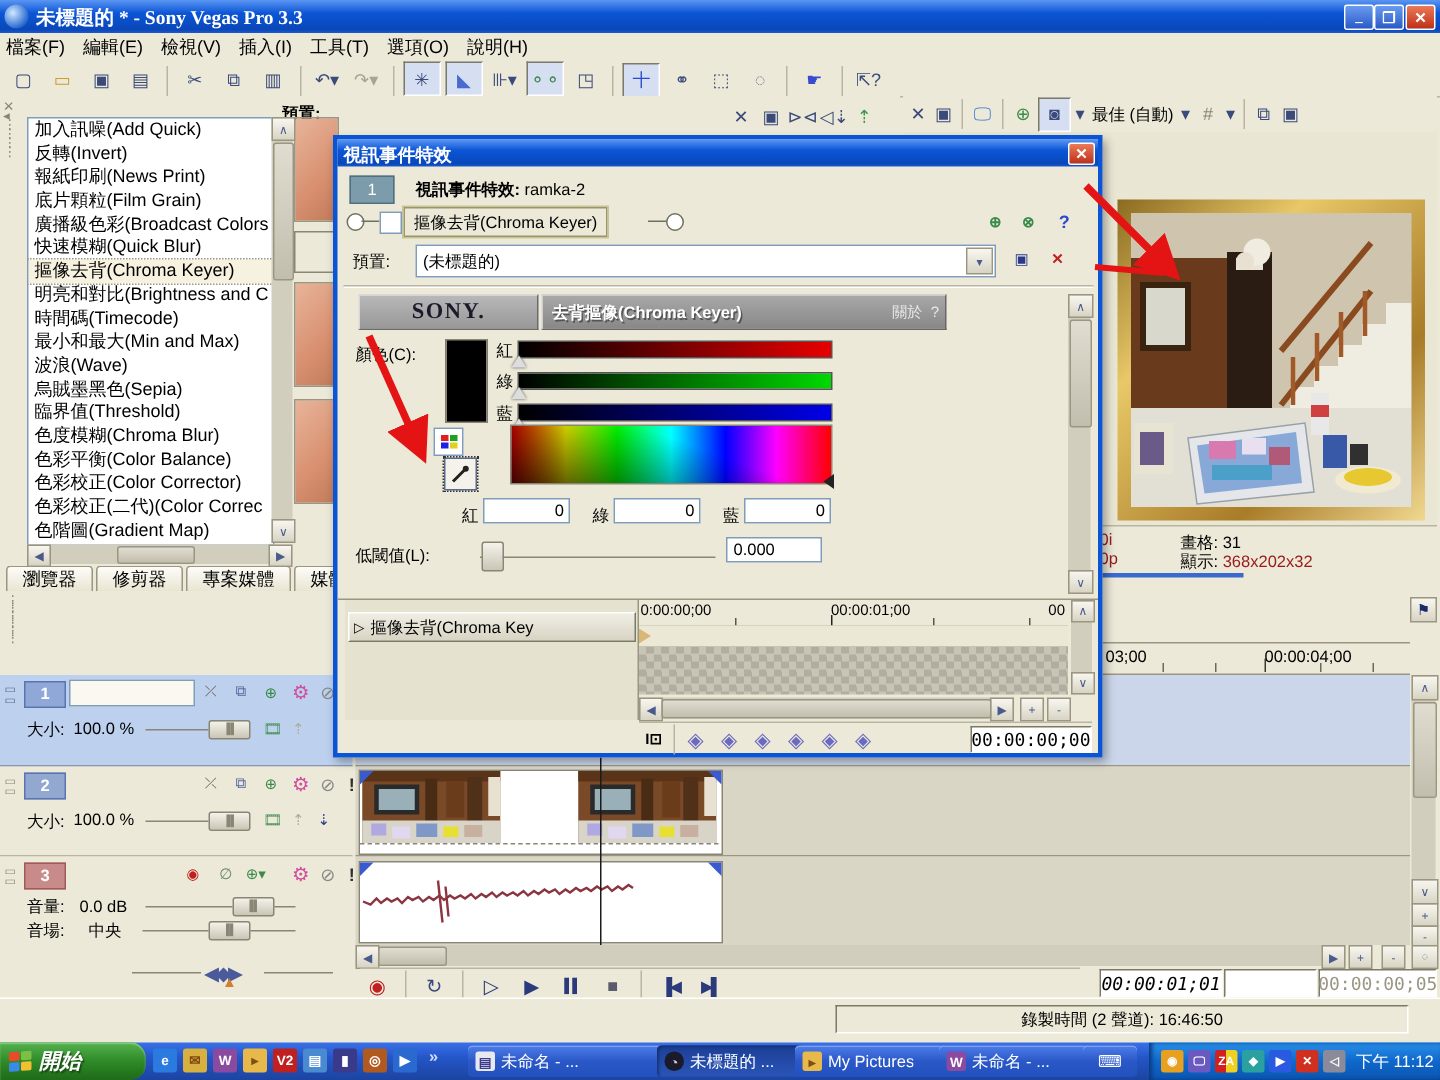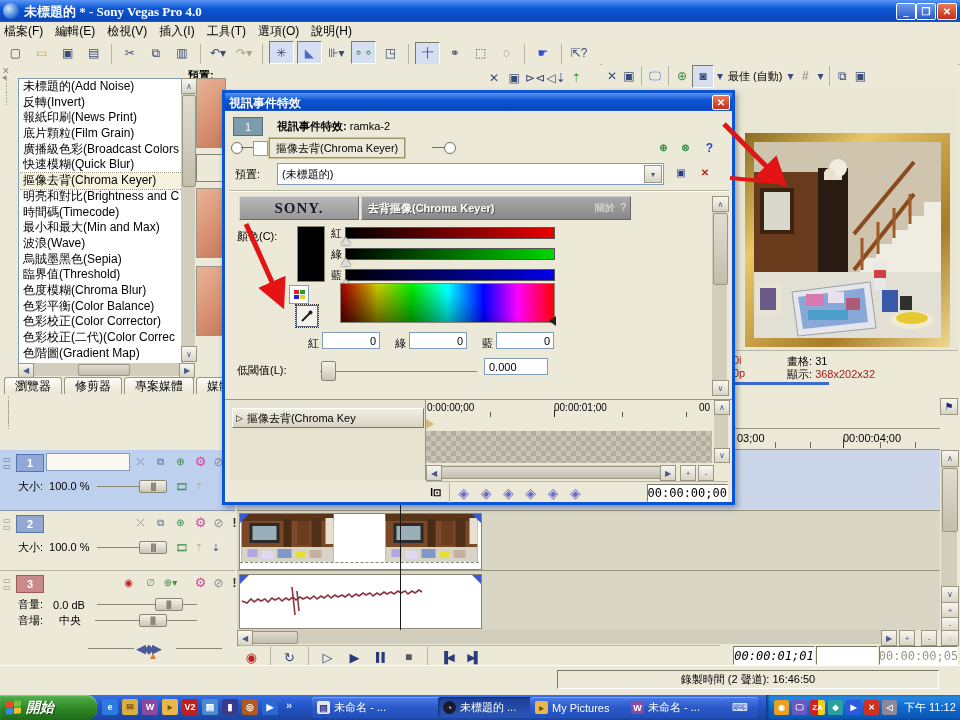--- a/index.html
+++ b/index.html
@@ -50,21 +50,21 @@
   .nosign{color:#8a8a8a;font-size:12px;}
   .bang{color:#303030;font-weight:bold;font-size:12px;}
 </style>
 </head>
 <body>
 
 <div class="screen">
 
   <div class="ab titlebar" style="left:0;top:0;width:960px;height:22px;">
     <div class="ab ctr" style="left:3px;top:3px;width:16px;height:16px;border-radius:8px;background:radial-gradient(circle at 35% 35%,#cfe8ff,#2a6ad0 70%,#123a80);"></div>
-    <div class="ab ell" style="left:24px;top:3px;width:640px;">未標題的 * - Sony Vegas Pro 4.0</div>
+    <div class="ab ell" style="left:24px;top:3px;width:640px;">未標題的 * - Sony Vegas Pro 3.3</div>
     <div class="ab wbtn ctr" style="right:44px;top:3px;">_</div>
     <div class="ab wbtn ctr" style="right:24px;top:3px;">❐</div>
     <div class="ab wbtn close ctr" style="right:3px;top:3px;">✕</div>
   </div>
 
   <div class="ab" style="left:0;top:22px;width:960px;height:18px;background:#ece9d8;border-bottom:1px solid #d4d0c0;">
     
   <span class="menu-item li">檔案(F)</span><span class="menu-item li">編輯(E)</span><span class="menu-item li">檢視(V)</span><span class="menu-item li">插入(I)</span><span class="menu-item li">工具(T)</span><span class="menu-item li">選項(O)</span><span class="menu-item li">說明(H)</span></div>
 
   <div class="ab" style="left:0;top:40px;width:960px;height:24px;background:#ece9d8;border-bottom:1px solid #b8b5a2;">
@@ -99,21 +99,21 @@
   <div class="ab" style="left:0;top:64px;width:600px;height:330px;background:#ece9d8;">
 
     <div class="ab" style="left:2px;top:4px;width:12px;height:120px;">
       <div style="color:#8a8676;font-size:9px;line-height:6px;">✕<br>◂<br>⋮<br>⋮<br>⋮<br>⋮</div>
     </div>
 
     <div class="ab" style="left:188px;top:4px;font-weight:bold;">預置:</div>
 
     <div class="ab list" style="left:18px;top:14px;width:163px;height:284px;overflow:hidden;">
 
-    <div class="li">未標題的(Add Noise)</div>
+    <div class="li">加入訊噪(Add Quick)</div>
         <div class="li">反轉(Invert)</div>
         <div class="li">報紙印刷(News Print)</div>
         <div class="li">底片顆粒(Film Grain)</div>
         <div class="li">廣播級色彩(Broadcast Colors</div>
         <div class="li">快速模糊(Quick Blur)</div>
         <div class="li sel">摳像去背(Chroma Keyer)</div>
         <div class="li">明亮和對比(Brightness and C</div>
         <div class="li">時間碼(Timecode)</div>
         <div class="li">最小和最大(Min and Max)</div>
         <div class="li">波浪(Wave)</div>

